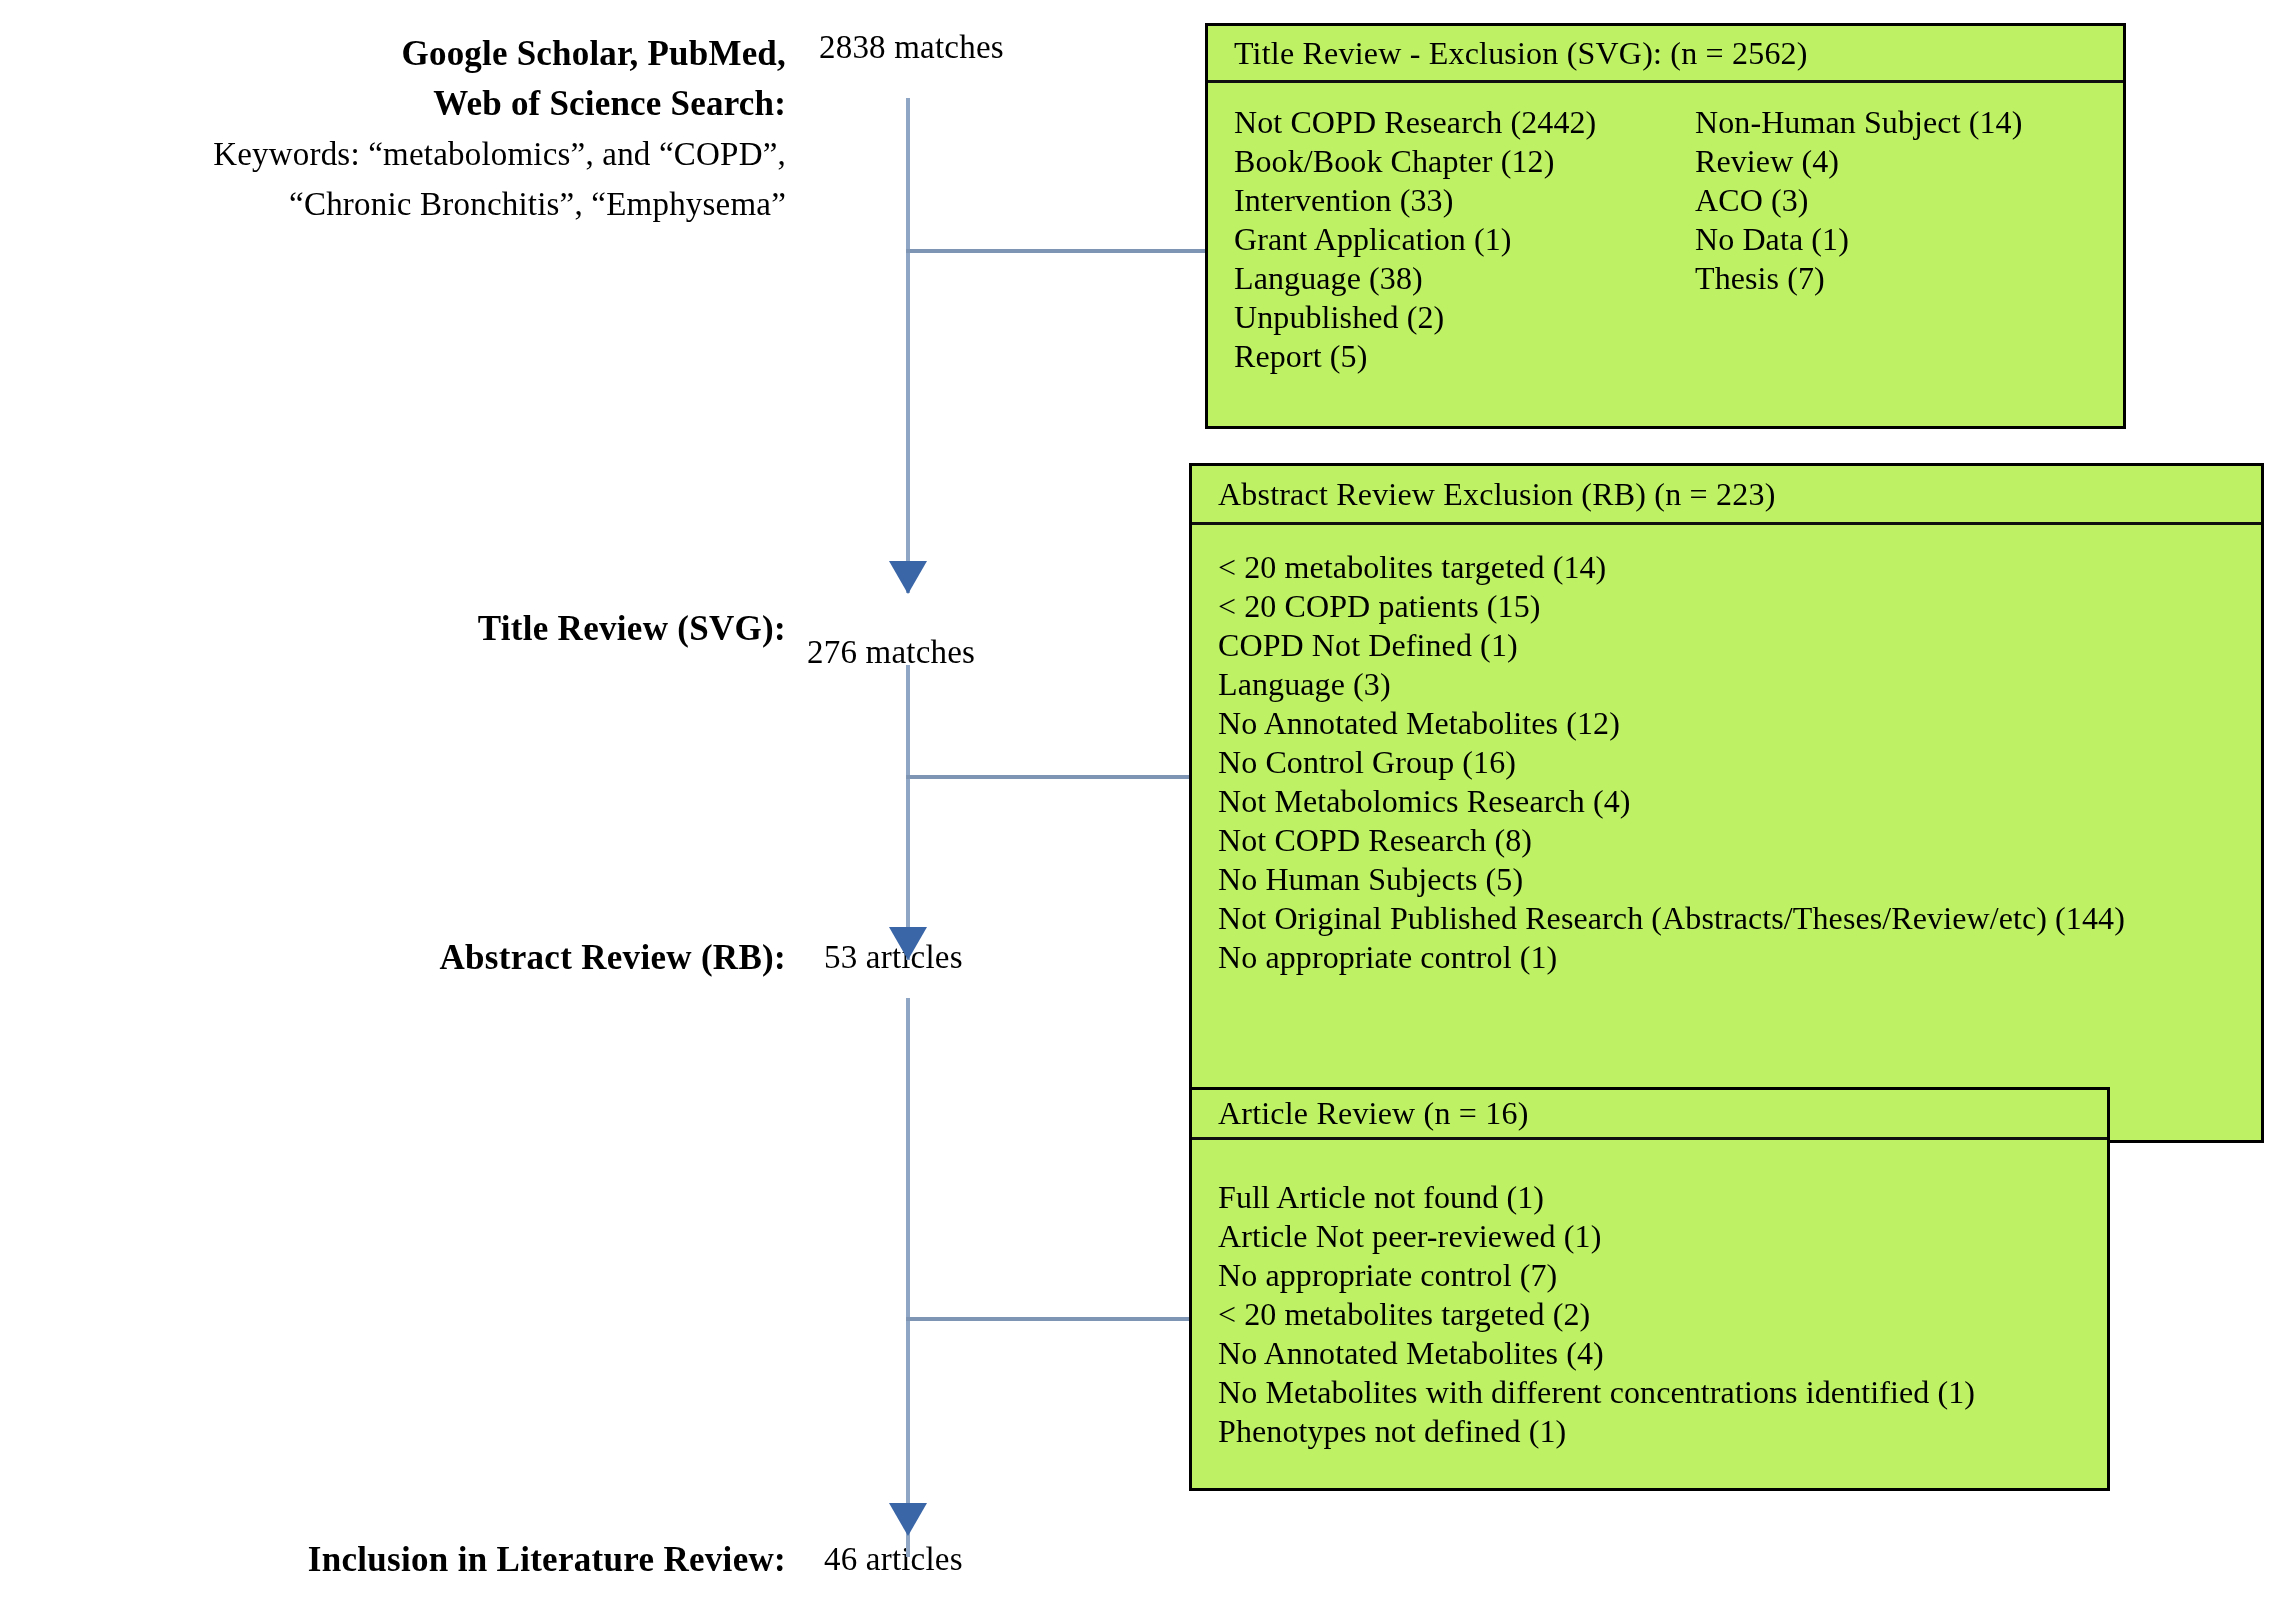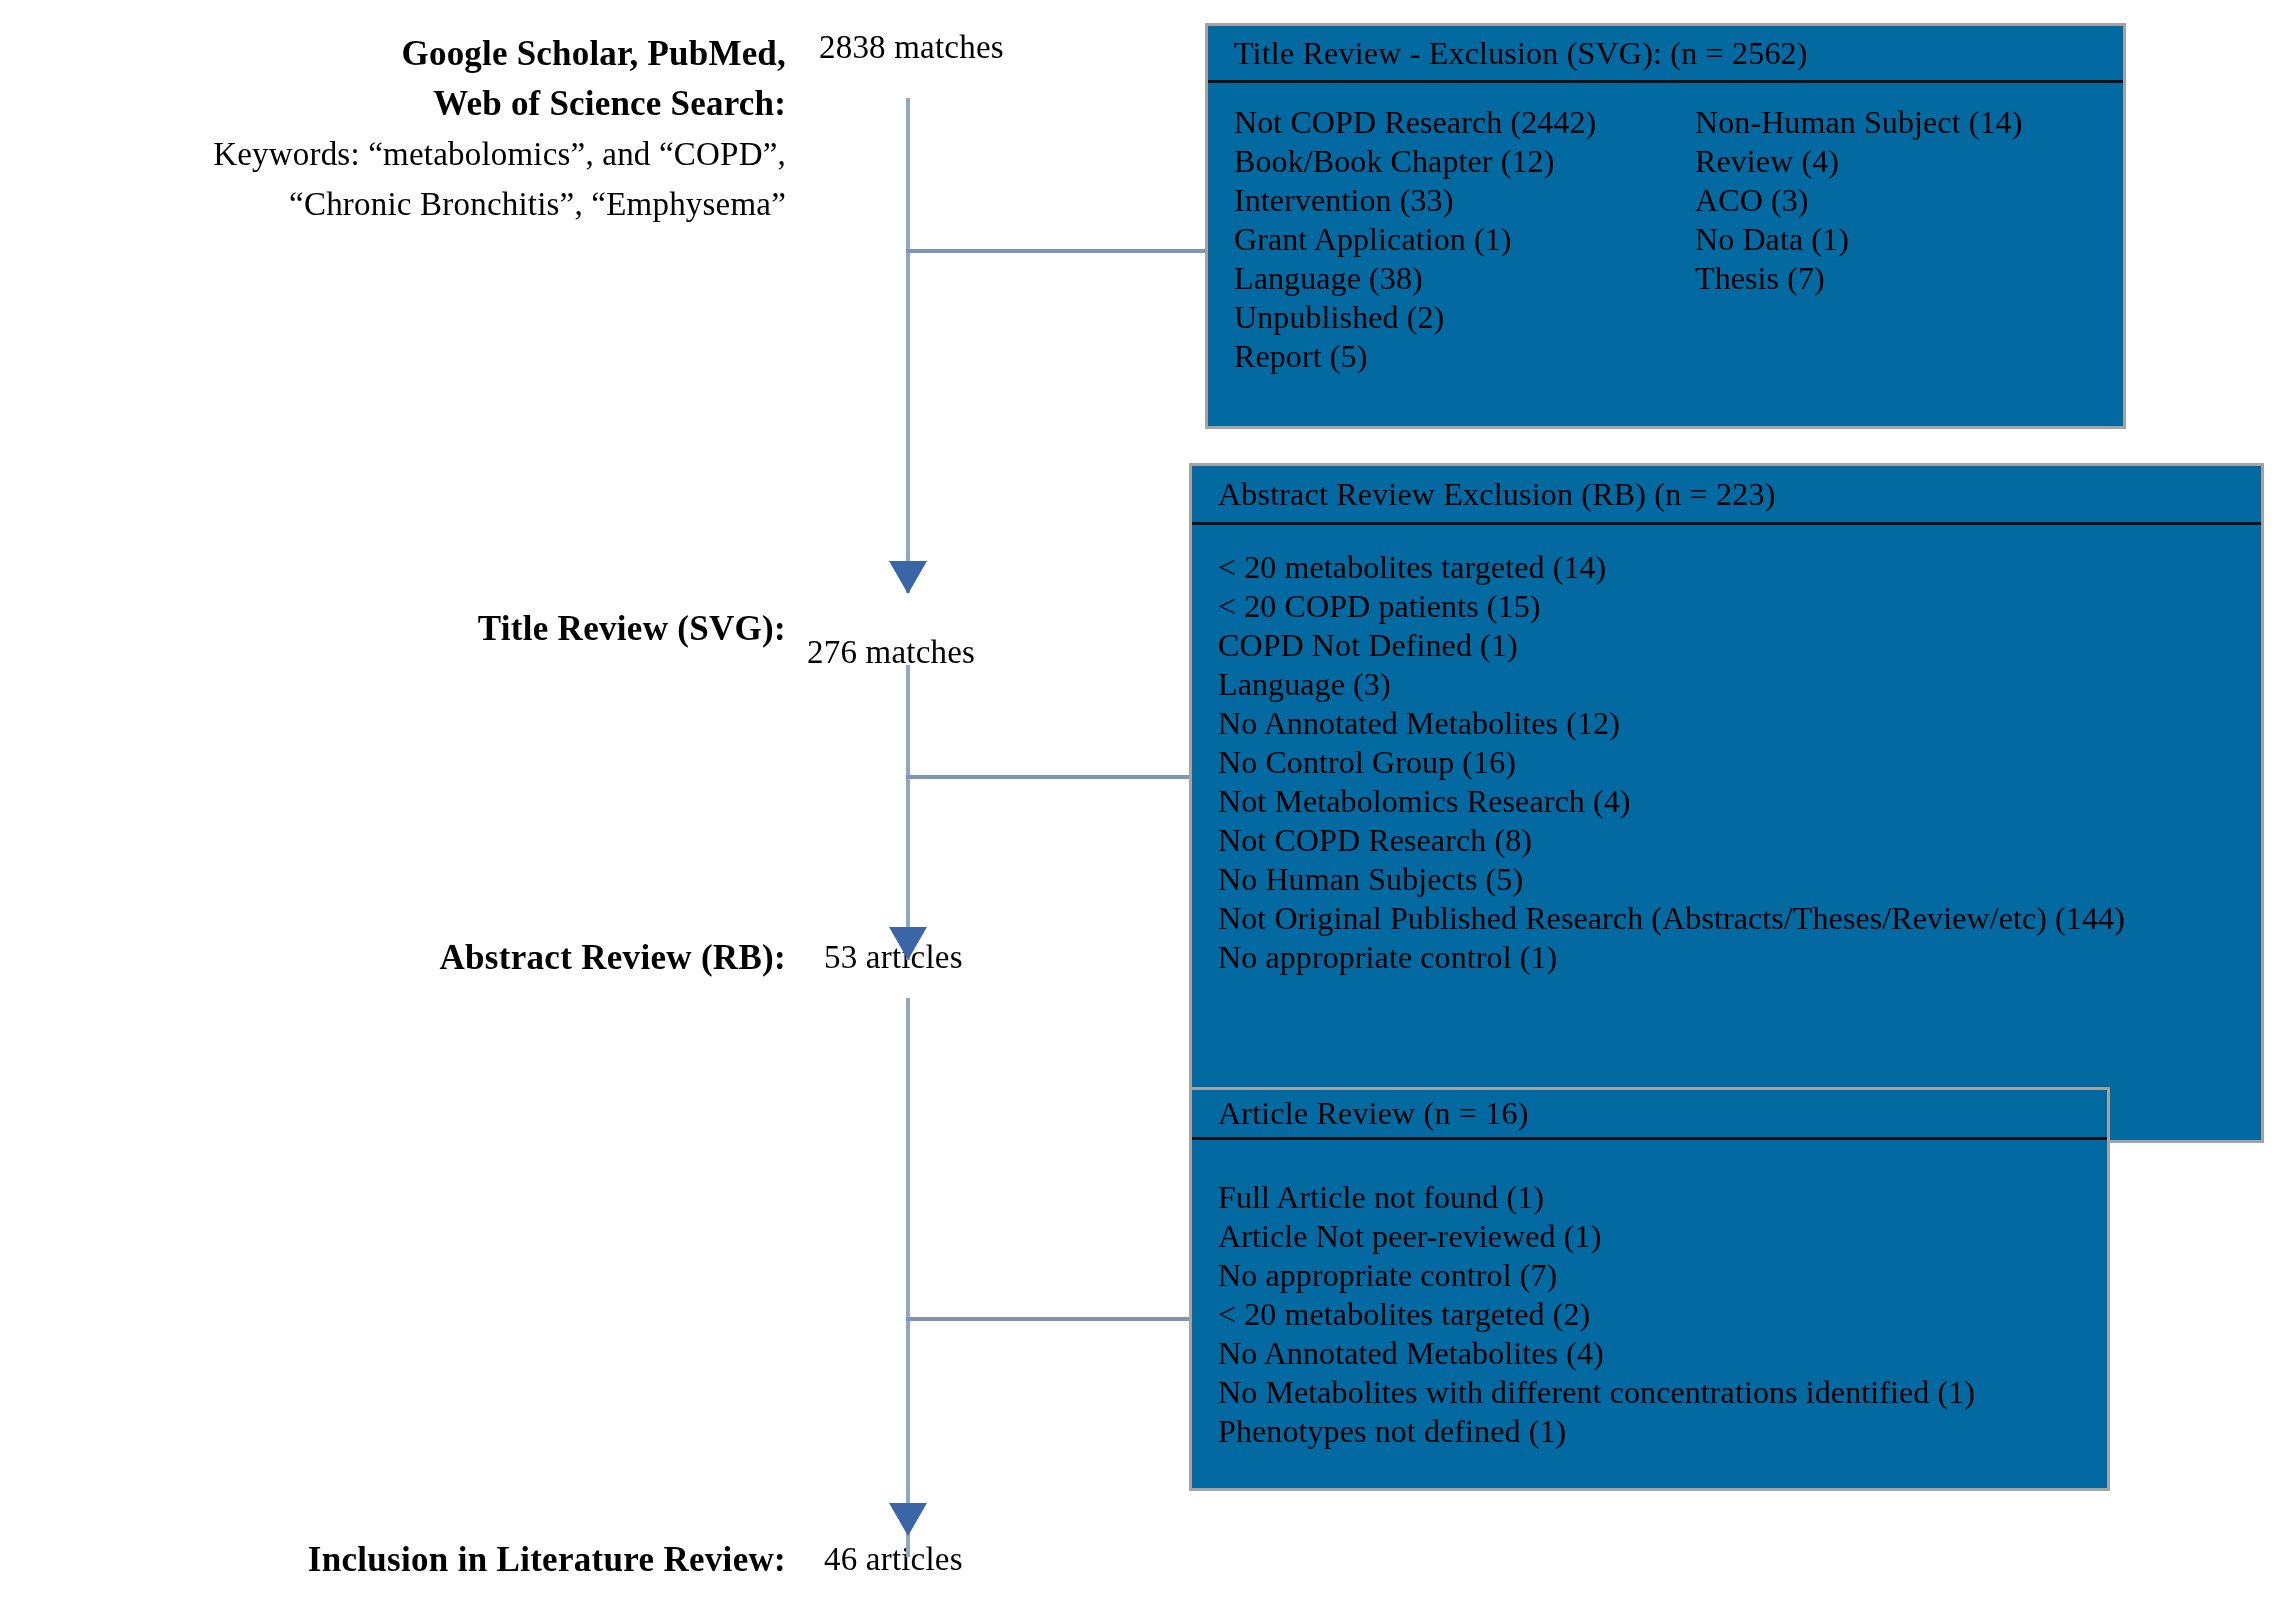--- a/index.html
+++ b/index.html
@@ -53,22 +53,22 @@
   .search-block .kw {
     font-size: 33px;
     line-height: 50px;
     display: block;
     letter-spacing: 0.2px;
   }
 
   
   .exbox {
     position: absolute;
-    border: 3px solid #a3a3a3;
-    background: #0369a1;
+    border: 3px solid #000000;
+    background: #bef264;
     box-sizing: border-box;
   }
   .exbox-header {
     border-bottom: 3px solid #101010;
     box-sizing: border-box;
     display: flex;
     align-items: center;
     padding-left: 26px;
   }
   .exbox-header span {

